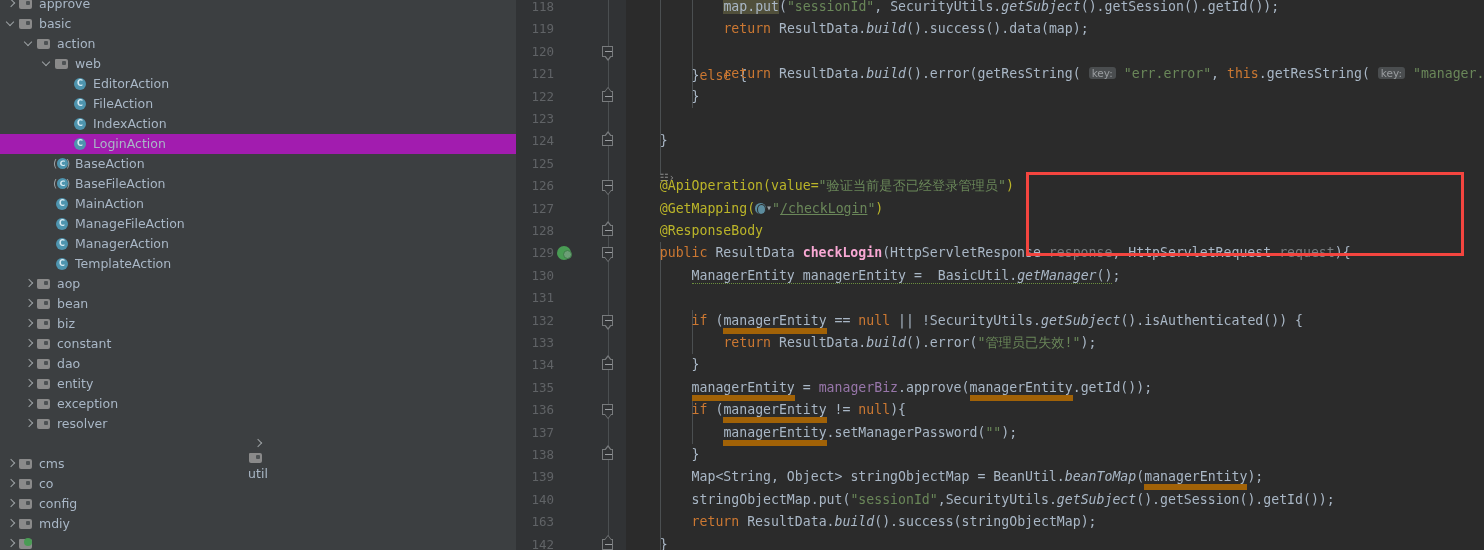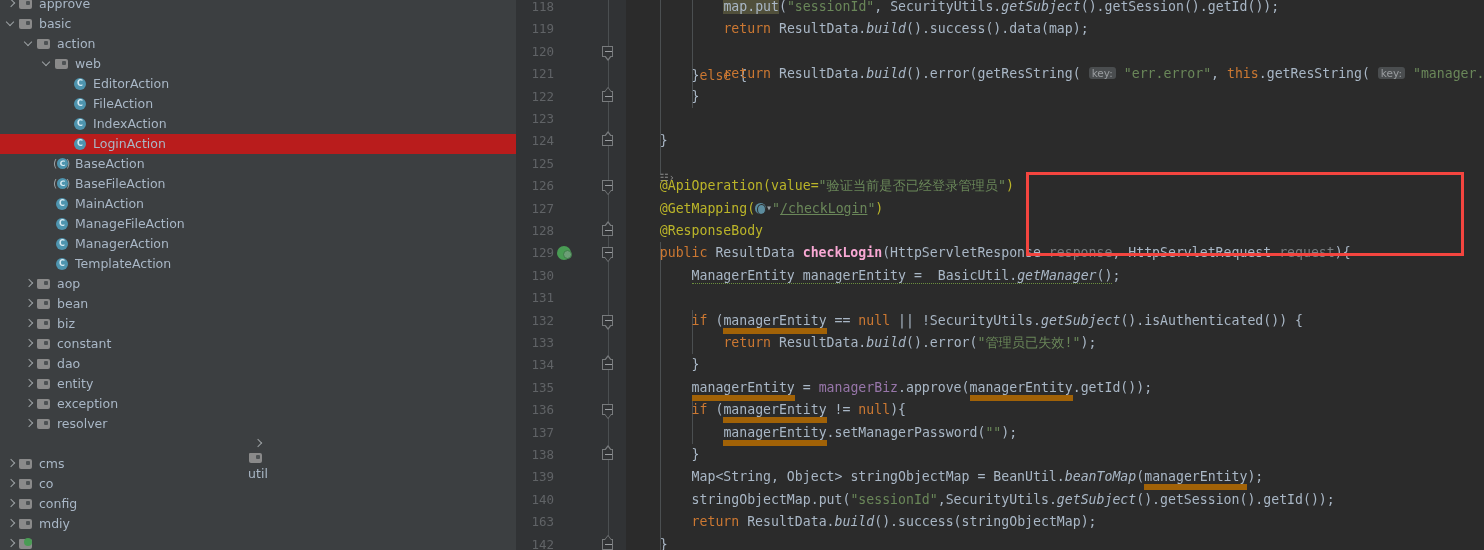--- a/index.html
+++ b/index.html
@@ -26,21 +26,21 @@
     height: 20px;
     line-height: 20px;
     display: flex;
     align-items: center;
     white-space: nowrap;
     font-family: "DejaVu Sans", sans-serif;
     font-size: 12.5px;
     color: #a9b7c6;
     position: relative;
   }
-  .tree-row.selected { background: #b91c1c; }
+  .tree-row.selected { background: #a21caf; }
   .tree-row .indent { display: inline-block; flex: 0 0 auto; }
   .arrow {
     flex: 0 0 14px; width: 14px; height: 20px;
     position: relative; display: inline-block;
   }
   .arrow.right::before {
     content: ""; position: absolute; left: 4px; top: 6px;
     width: 5px; height: 5px;
     border-right: 1.4px solid #9ba0a3;
     border-bottom: 1.4px solid #9ba0a3;

